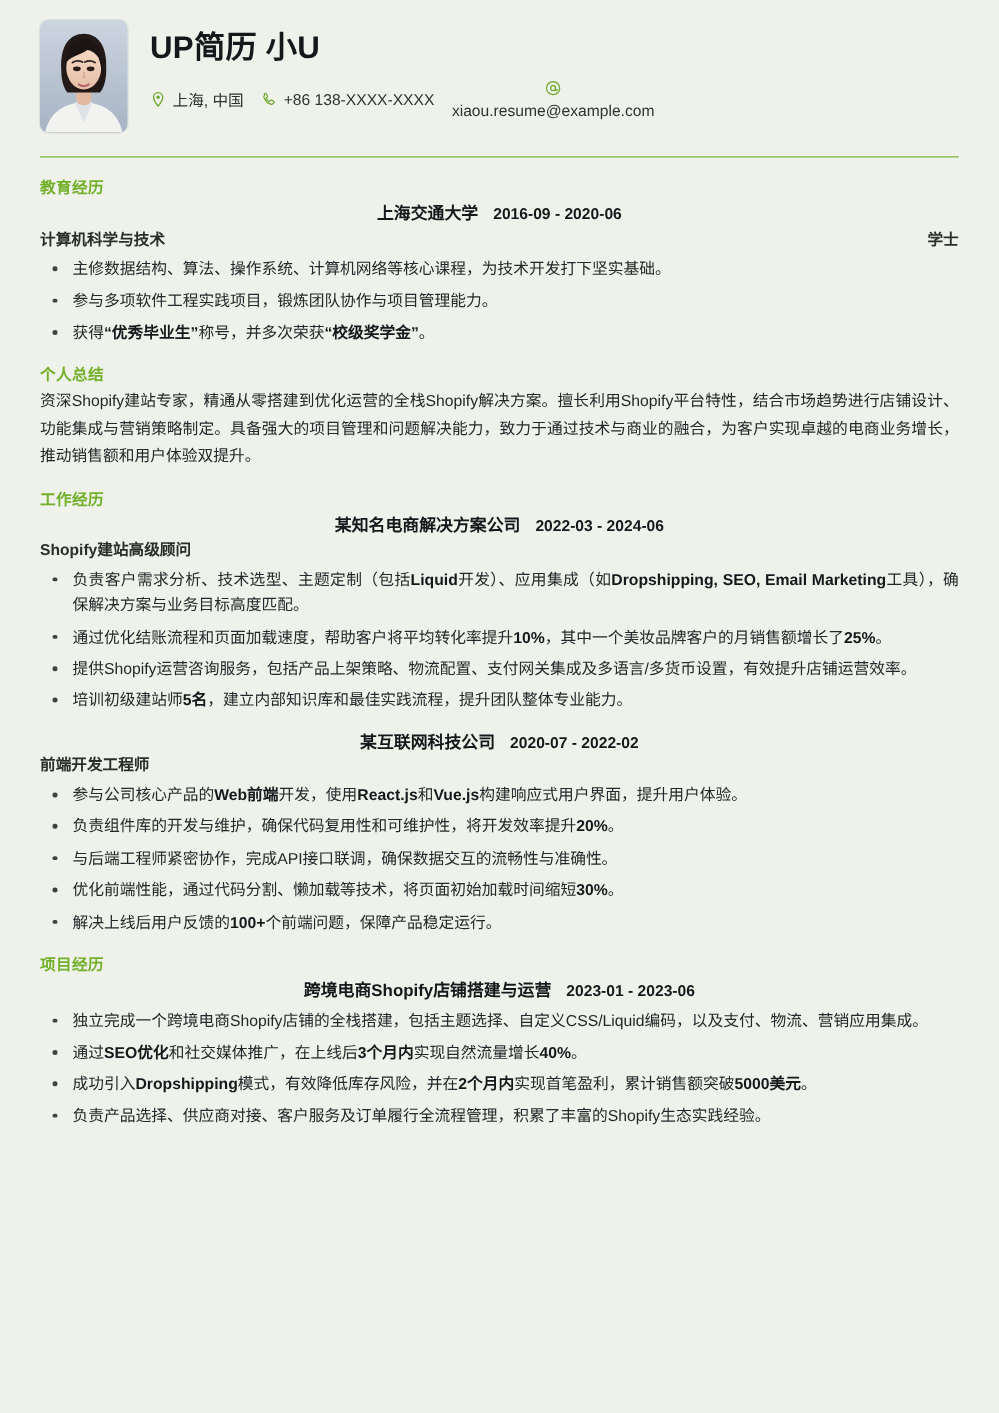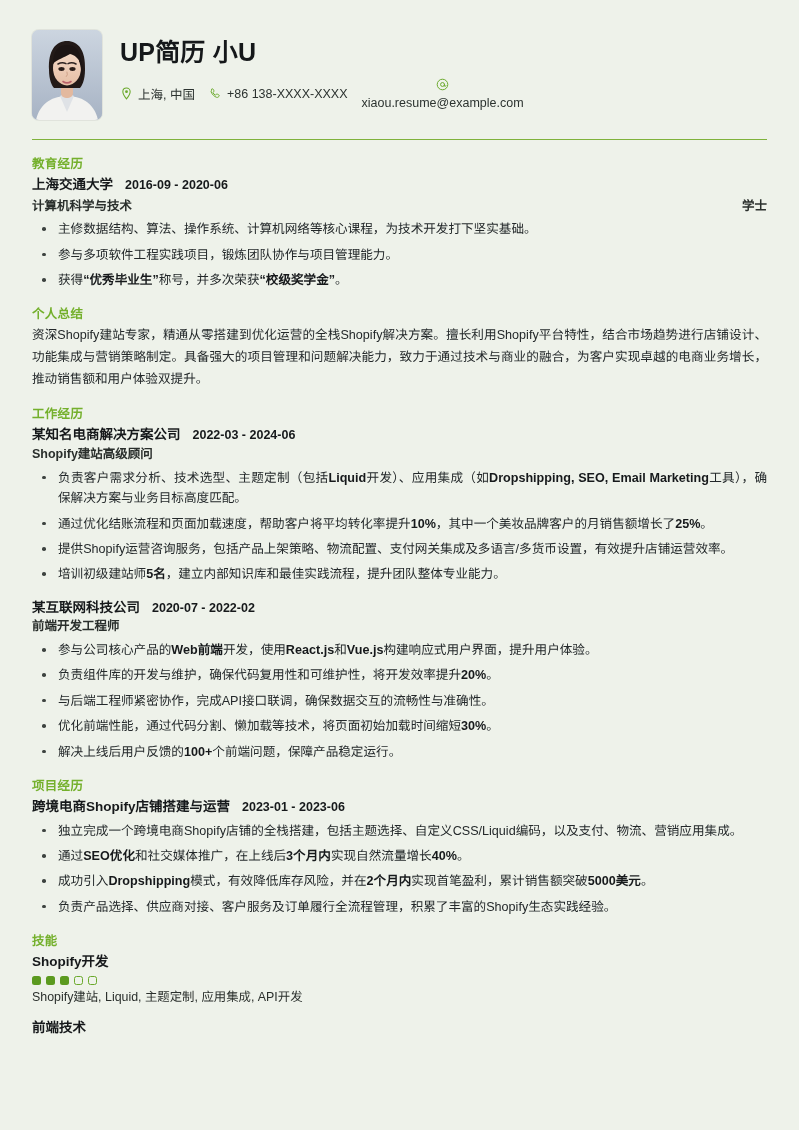--- a/index.html
+++ b/index.html
@@ -13,21 +13,21 @@
     overflow: hidden;
     background: #eef2ea;
     font-family: "Liberation Sans", "DejaVu Sans", sans-serif;
     color: #1f2320;
     -webkit-font-smoothing: antialiased;
   }
   .page {
     width: 799px;
     height: 1000px;
     box-sizing: border-box;
-    padding: 30px 32px 0 32px;
+    padding: 16px 32px 0 32px;
     background: #eef2ea;
     position: relative;
   }
 
   
   .header {
     display: flex;
     align-items: flex-start;
     gap: 18px;
   }
@@ -96,21 +96,21 @@
     font-weight: 700;
     color: #74b02c;
     letter-spacing: .3px;
     margin: 0 0 3px 0;
   }
   .entry { margin-top: 0; }
   .entry + .entry { margin-top: 13px; }
   .entry-head {
     display: flex;
     align-items: baseline;
-    justify-content: flex-start;
+    justify-content: center;
     gap: 12px;
   }
   .entry-org {
     font-size: 13.5px;
     font-weight: 700;
     color: #16191b;
     line-height: 1.45;
   }
   .entry-date {
     font-size: 12.5px;
@@ -356,32 +356,15 @@
             <span class="entry-date">2023-01 - 2023-06</span>
           </div>
           <ul class="bullets">
             <li>独立完成一个跨境电商Shopify店铺的全栈搭建，包括主题选择、自定义CSS/Liquid编码，以及支付、物流、营销应用集成。</li>
             <li>通过<b>SEO优化</b>和社交媒体推广，在上线后<b>3个月内</b>实现自然流量增长<b>40%</b>。</li>
             <li>成功引入<b>Dropshipping</b>模式，有效降低库存风险，并在<b>2个月内</b>实现首笔盈利，累计销售额突破<b>5000美元</b>。</li>
             <li>负责产品选择、供应商对接、客户服务及订单履行全流程管理，积累了丰富的Shopify生态实践经验。</li>
           </ul>
         </div>
       </div>
-      <div class="section">
-        <div class="section-title">技能</div>
-        <div class="skill-block">
-          <div class="skill-name">Shopify开发</div>
-          <div class="dots">
-            <span class="dot on"></span>
-            <span class="dot on"></span>
-            <span class="dot on"></span>
-            <span class="dot off"></span>
-            <span class="dot off"></span>
-          </div>
-          <div class="skill-tags">Shopify建站, Liquid, 主题定制, 应用集成, API开发</div>
-        </div>
-        <div class="skill-block">
-          <div class="skill-name">前端技术</div>
-        </div>
-      </div>
     </div>
 
 </div>
 
 </body></html>

